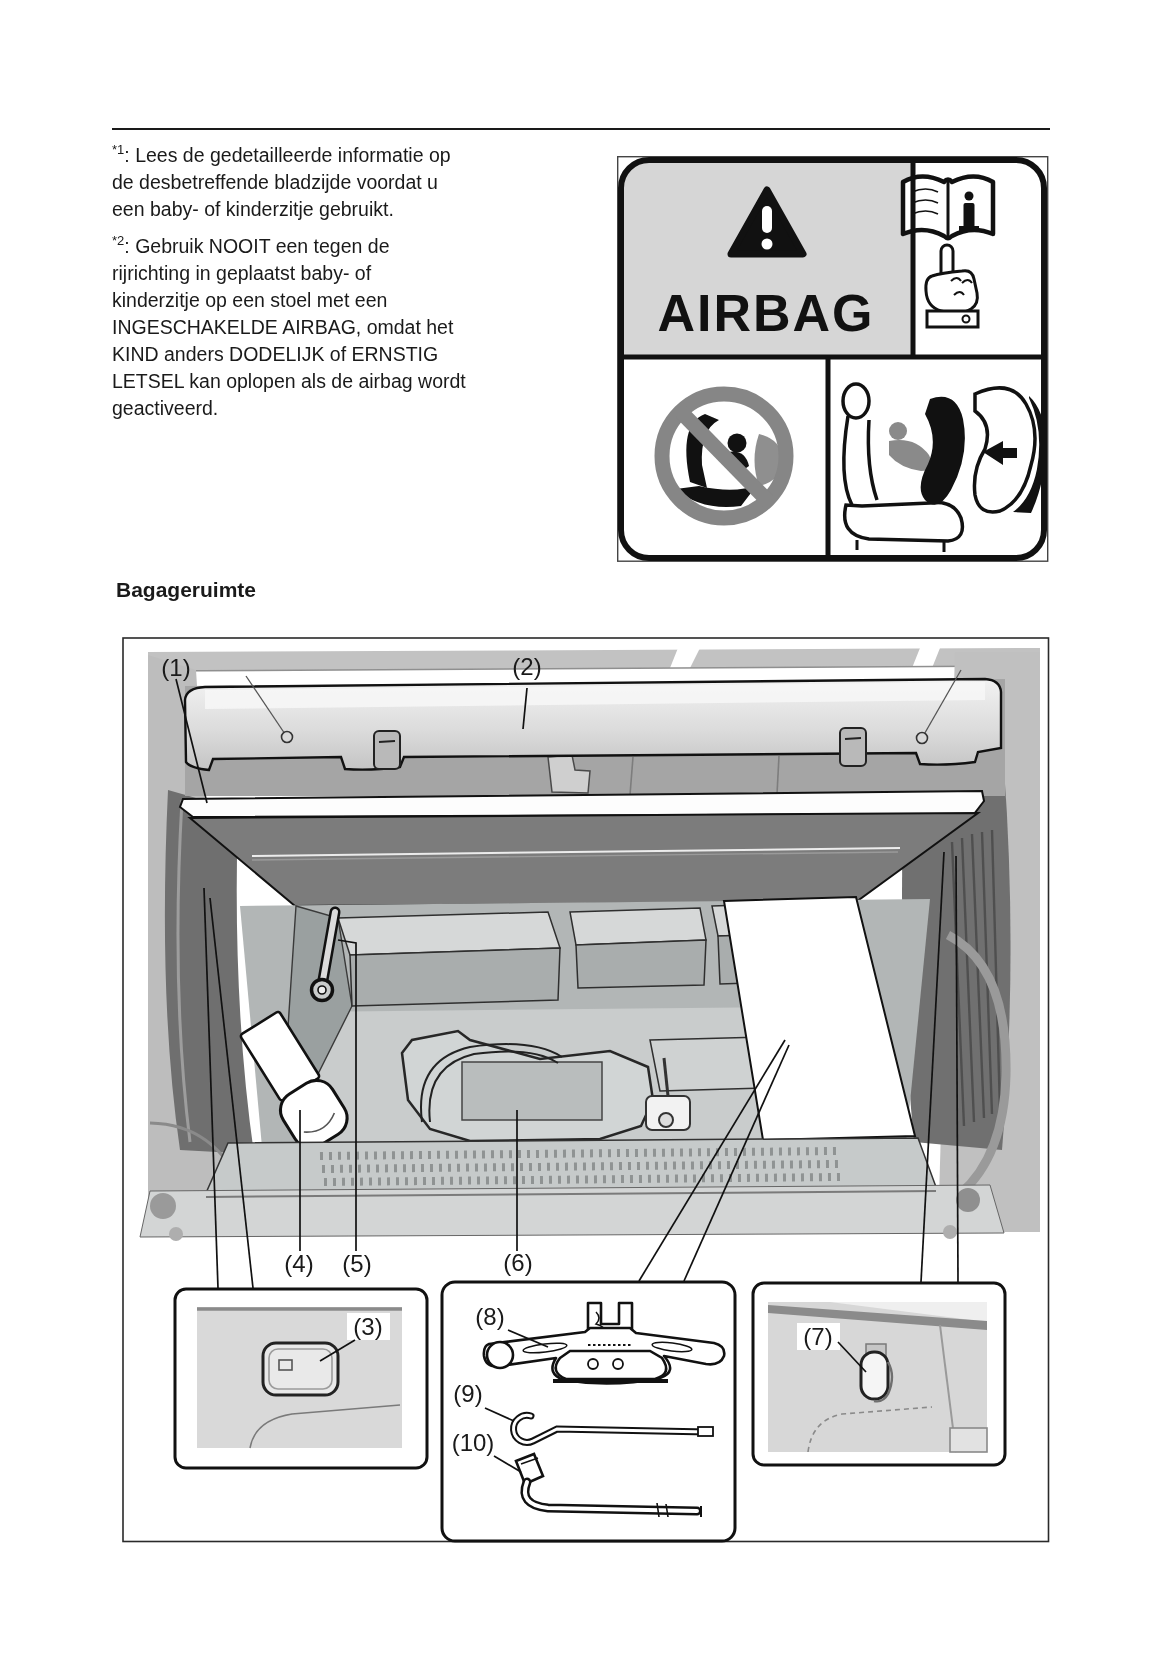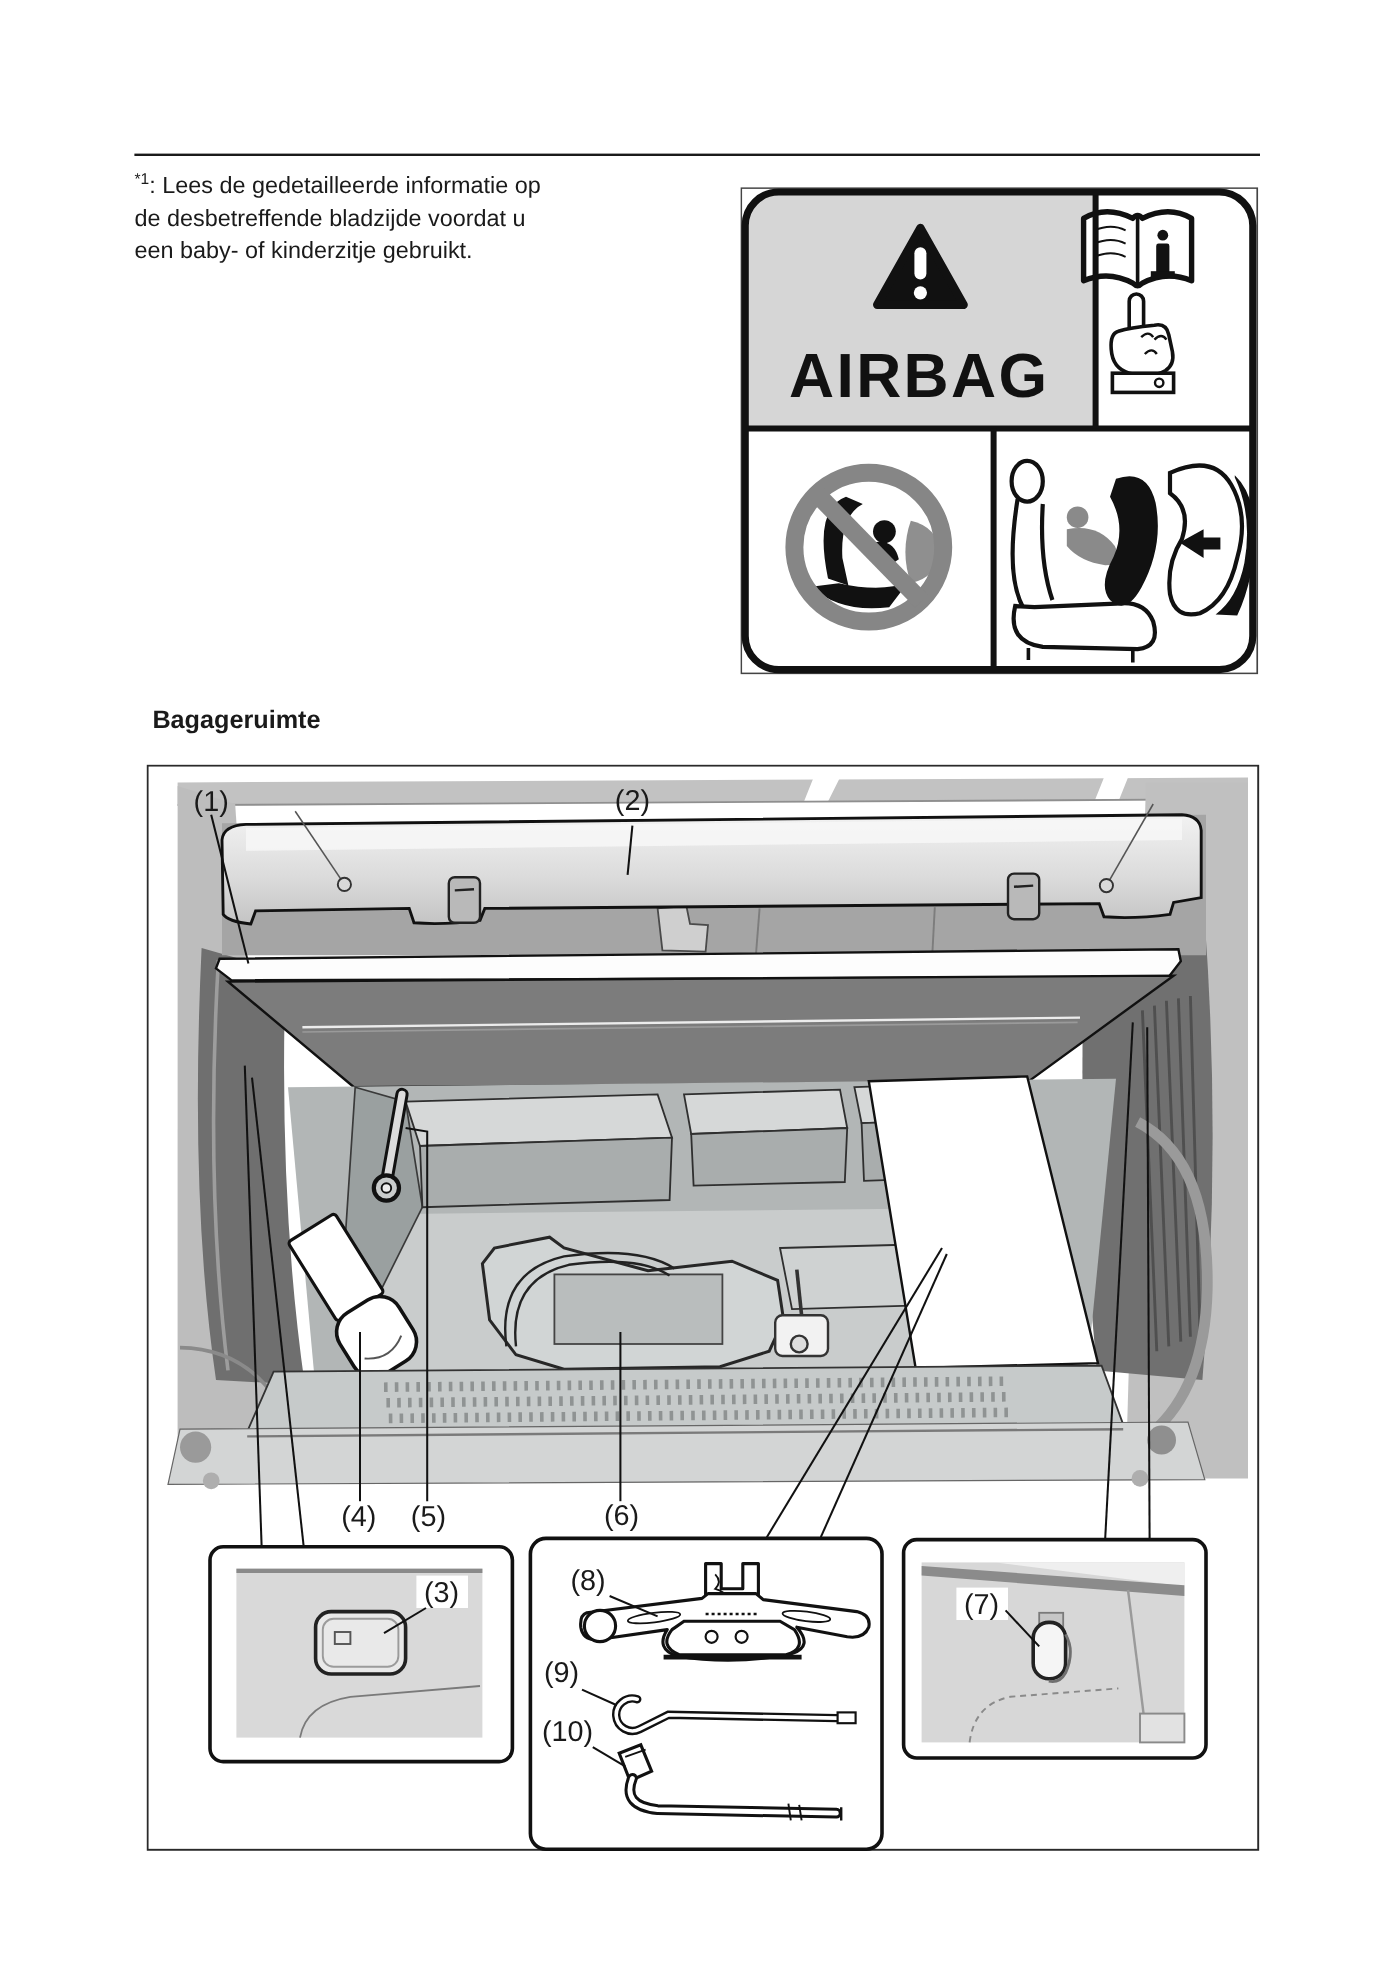--- a/index.html
+++ b/index.html
@@ -3,37 +3,44 @@
 <meta charset="utf-8">
 <style>
   html,body{margin:0;padding:0;background:#fff;}
   .page{position:relative;width:1165px;height:1653px;background:#fff;
         font-family:"Liberation Sans",sans-serif;color:#1a1a1a;overflow:hidden;}
   .toprule{position:absolute;left:112px;top:128px;width:938px;height:2px;background:#1a1a1a;}
   .notes{position:absolute;left:112px;top:142px;width:492px;}
   .notes p{margin:0;font-size:19.5px;line-height:27px;white-space:pre-line;font-weight:500;}
   .notes p + p{margin-top:10px;}
   .notes sup{font-size:13px;line-height:0;position:relative;top:-1px;}
-  .sec-heading{position:absolute;left:112px;top:574px;margin:15px;font-size:21px;font-weight:700;}
+  .sec-heading{position:absolute;left:112px;top:574px;margin:4px;font-size:21px;font-weight:700;}
   .pagenum{position:absolute;left:122px;top:1674px;font-size:24px;font-weight:700;}
   svg text{font-family:"Liberation Sans",sans-serif;}
   .callout{font-size:24px;fill:#1a1a1a;}
   .abs{position:absolute;}
 </style>
 </head>
 <body>
 
 <div class="page">
 
   <div class="toprule"></div>
 
   <div class="notes">
     <p><sup>*1</sup><span>: Lees de gedetailleerde informatie op
 de desbetreffende bladzijde voordat u
 een baby- of kinderzitje gebruikt.</span></p>
+    <p><sup>*2</sup><span>: Gebruik NOOIT een tegen de
+rijrichting in geplaatst baby- of
+kinderzitje op een stoel met een
+INGESCHAKELDE AIRBAG, omdat het
+KIND anders DODELIJK of ERNSTIG
+LETSEL kan oplopen als de airbag wordt
+geactiveerd.</span></p>
   </div>
 
   <svg class="abs" style="left:617px;top:156px" width="432" height="406" viewBox="617 156 432 406">
 
     <rect x="617.7" y="156.7" width="430" height="404.5" fill="#fff" stroke="#444" stroke-width="1.4"></rect>
 
     <path d="M 621,357 L 621,190 Q 621,160 651,160 L 913,160 L 913,357 Z" fill="#d6d6d6"></path>
 
     <g>
       <path d="M 767,190 L 803,254 L 731,254 Z" fill="#111" stroke="#111" stroke-width="7" stroke-linejoin="round"></path>

